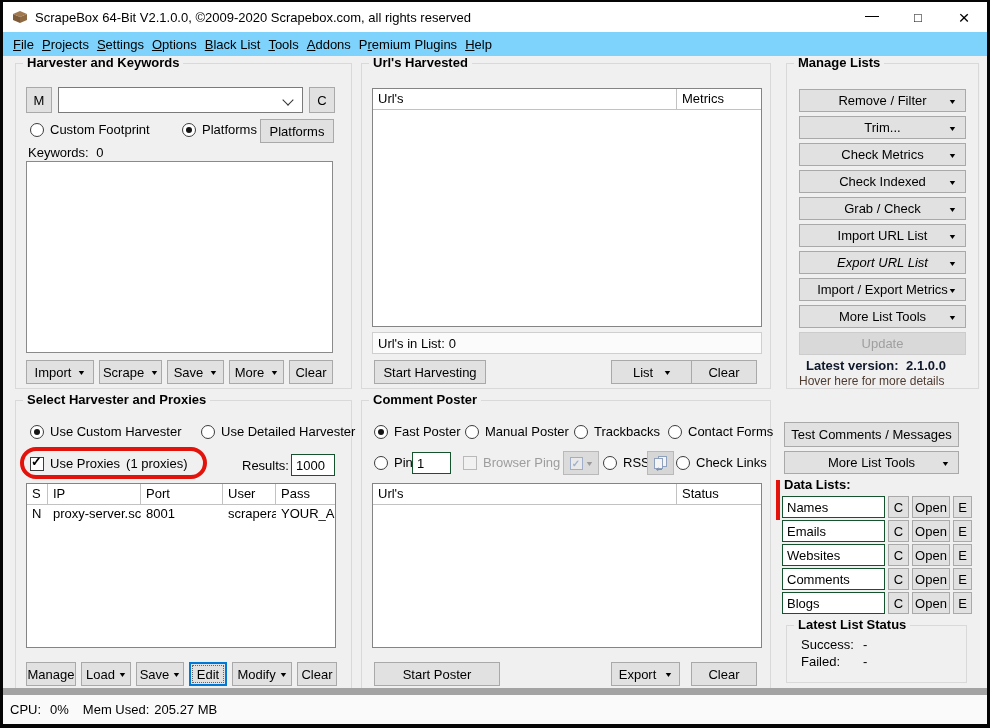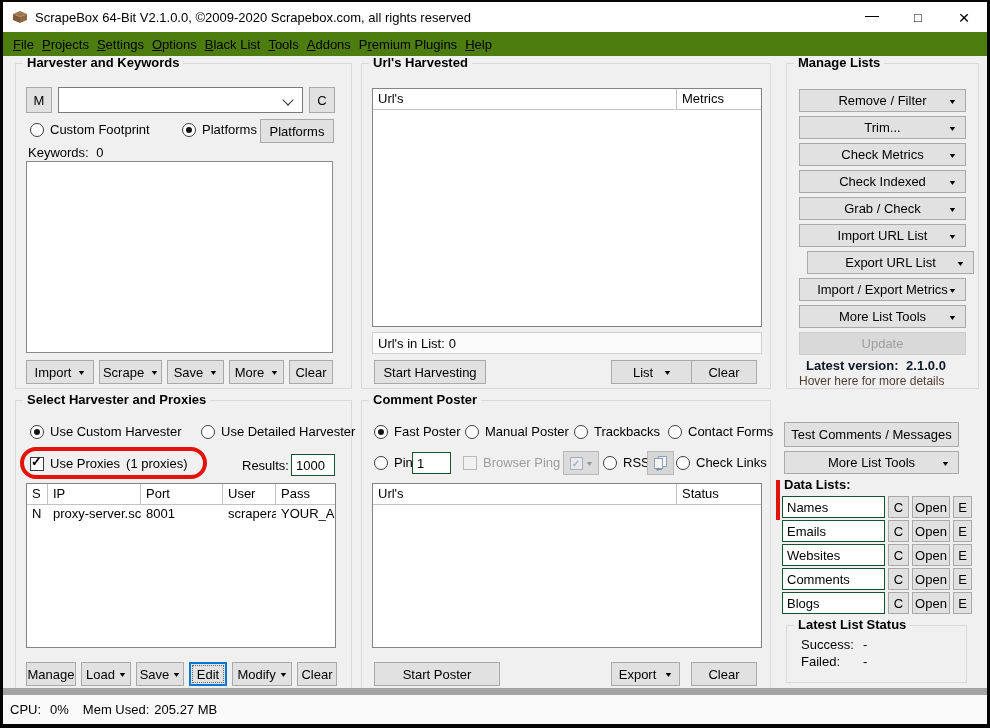--- a/index.html
+++ b/index.html
@@ -9,21 +9,21 @@
   
   .titlebar{position:absolute;left:0;top:0;right:0;height:30px;background:#fff;display:flex;align-items:center;}
   .appicon{margin:0 7px 0 9px;display:flex;}
   .title{font-size:13px;white-space:nowrap;}
   .caption-btns{margin-left:auto;display:flex;height:100%;}
   .capbtn{width:46px;display:flex;align-items:center;justify-content:center;}
   .capbtn.min span{font-size:14px;transform:translateY(-2px);}
   .capbtn.max span{font-size:13px;}
   .capbtn.close span{font-size:19px;line-height:1;}
   
-  .menubar{position:absolute;left:0;top:30px;right:0;height:24px;background:#4d7c0f;display:flex;align-items:center;padding-left:6px;}
+  .menubar{position:absolute;left:0;top:30px;right:0;height:24px;background:#7dd3fc;display:flex;align-items:center;padding-left:6px;}
   .menuitem{padding:3px 4px;white-space:nowrap;}
   
   .client{position:absolute;left:0;top:54px;right:0;bottom:29px;background:#f0f0f0;}
   
   .statusbar{position:absolute;left:0;right:0;bottom:0;height:29px;background:#fafafa;border-top:7px solid #a3a3a3;display:flex;align-items:center;}
   
   .group{position:absolute;border:1px solid #d9d9d9;box-sizing:border-box;}
   .gtitle{position:absolute;top:-8px;left:7px;background:#f0f0f0;padding:0 4px;font-weight:bold;line-height:14px;white-space:nowrap;}
   
   .btn{position:absolute;display:flex;align-items:center;justify-content:center;background:#e1e1e1;
@@ -210,21 +210,21 @@
           <span class="arr">▼</span>
         </div>
       <div class="btn ddfull" style="left:12px;top:160px;width:167px;height:23px;">
           <span>Import URL List</span>
           <span class="arr">▼</span>
         </div>
       <div class="btn ddfull" style="left:12px;top:133px;width:167px;height:23px;">
           <span>Grab / Check</span>
           <span class="arr">▼</span>
         </div>
-      <div class="btn ddfull" style="left:20px;top:187px;width:167px;height:23px;">
+      <div class="btn ddfull" style="left:12px;top:187px;width:167px;height:23px;font-style:italic;">
           <span>Export URL List</span>
           <span class="arr">▼</span>
         </div>
       <div class="btn ddfull" style="left:12px;top:214px;width:167px;height:23px;">
           <span>Import / Export Metrics</span>
           <span class="arr">▼</span>
         </div>
       <div class="btn ddfull" style="left:12px;top:241px;width:167px;height:23px;">
           <span>More List Tools</span>
           <span class="arr">▼</span>

